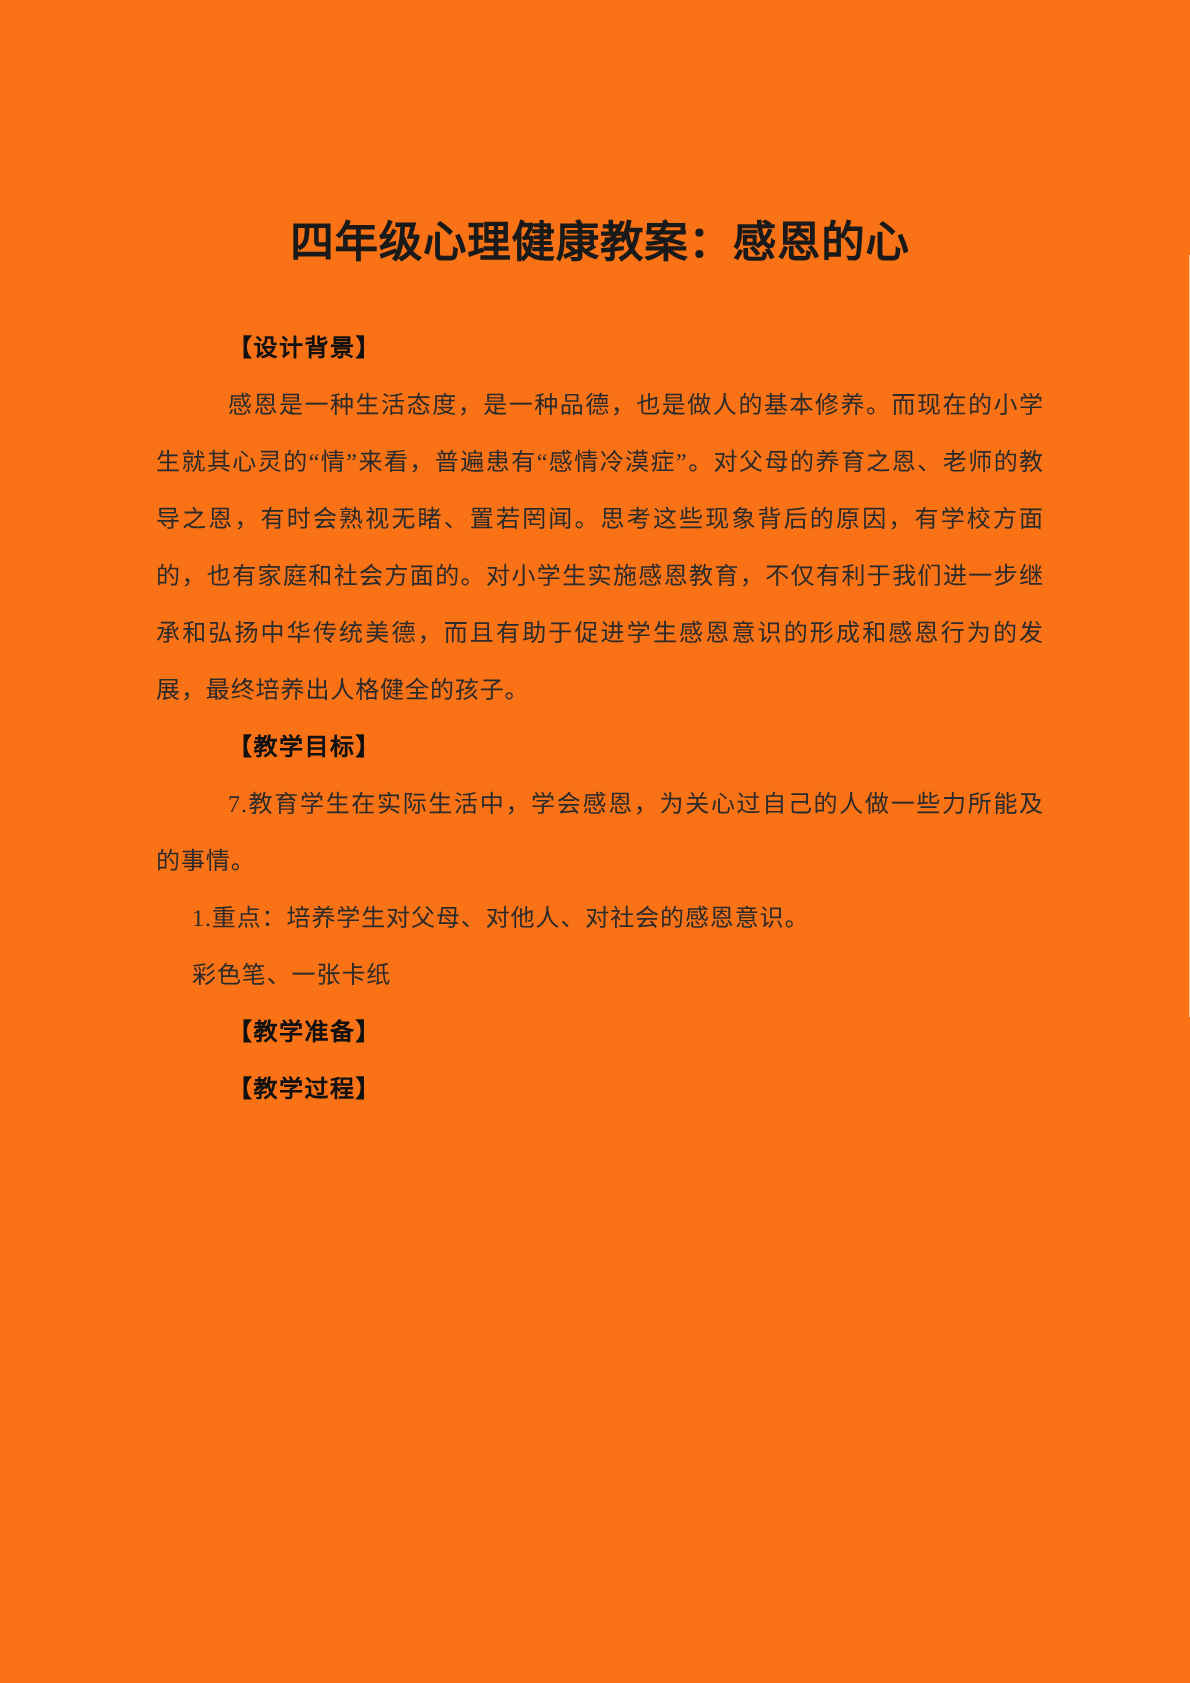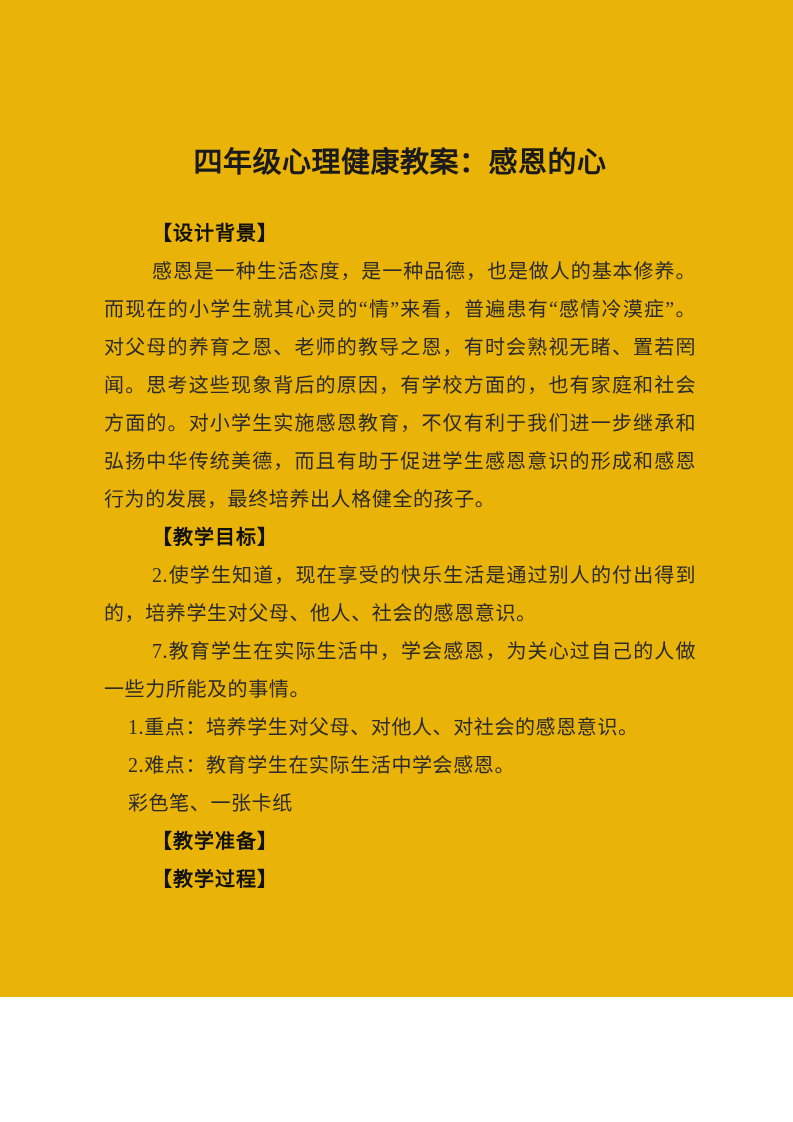--- a/index.html
+++ b/index.html
@@ -5,22 +5,22 @@
 <style>
   html, body {
     margin: 0;
     padding: 0;
     background: #ffffff;
   }
 
   .page {
     position: relative;
     width: 793px;
-    height: 997px;
-    background: #eab308;
+    height: 1122px;
+    background: #f97316;
     overflow: hidden;
     box-sizing: border-box;
   }
 
   .doc-body {
     position: absolute;
     left: 104px;
     top: 140px;
     width: 592px;
   }
@@ -32,21 +32,21 @@
     line-height: 44px;
     text-align: center;
     color: #1a1a1a;
     letter-spacing: 0.5px;
     margin: 0 0 30px 0;
     white-space: pre;
   }
 
   .para {
     font-family: "Liberation Serif", "DejaVu Serif", serif;
-    font-size: 20px;
+    font-size: 16px;
     line-height: 38px;
     color: #2b2b2b;
     margin: 0;
     text-align: justify;
     text-justify: inter-character;
     letter-spacing: 0.6px;
     word-break: break-all;
   }
 
   .para.heading {
@@ -69,23 +69,21 @@
 
 <div class="page">
   <div class="doc-body">
 
     <h1 class="doc-title">四年级心理健康教案：感恩的心</h1>
 
     <div>
         <p class="para heading">【设计背景】</p>
         <p class="para indent2">感恩是一种生活态度，是一种品德，也是做人的基本修养。而现在的小学生就其心灵的“情”来看，普遍患有“感情冷漠症”。对父母的养育之恩、老师的教导之恩，有时会熟视无睹、置若罔闻。思考这些现象背后的原因，有学校方面的，也有家庭和社会方面的。对小学生实施感恩教育，不仅有利于我们进一步继承和弘扬中华传统美德，而且有助于促进学生感恩意识的形成和感恩行为的发展，最终培养出人格健全的孩子。</p>
         <p class="para heading">【教学目标】</p>
-        <p class="para indent2">2.使学生知道，现在享受的快乐生活是通过别人的付出得到的，培养学生对父母、他人、社会的感恩意识。</p>
         <p class="para indent2">7.教育学生在实际生活中，学会感恩，为关心过自己的人做一些力所能及的事情。</p>
         <p class="para indent1">1.重点：培养学生对父母、对他人、对社会的感恩意识。</p>
-        <p class="para indent1">2.难点：教育学生在实际生活中学会感恩。</p>
         <p class="para indent1">彩色笔、一张卡纸</p>
         <p class="para heading">【教学准备】</p>
         <p class="para heading">【教学过程】</p>
       </div>
 
   </div>
 </div>
 
 </body></html>

